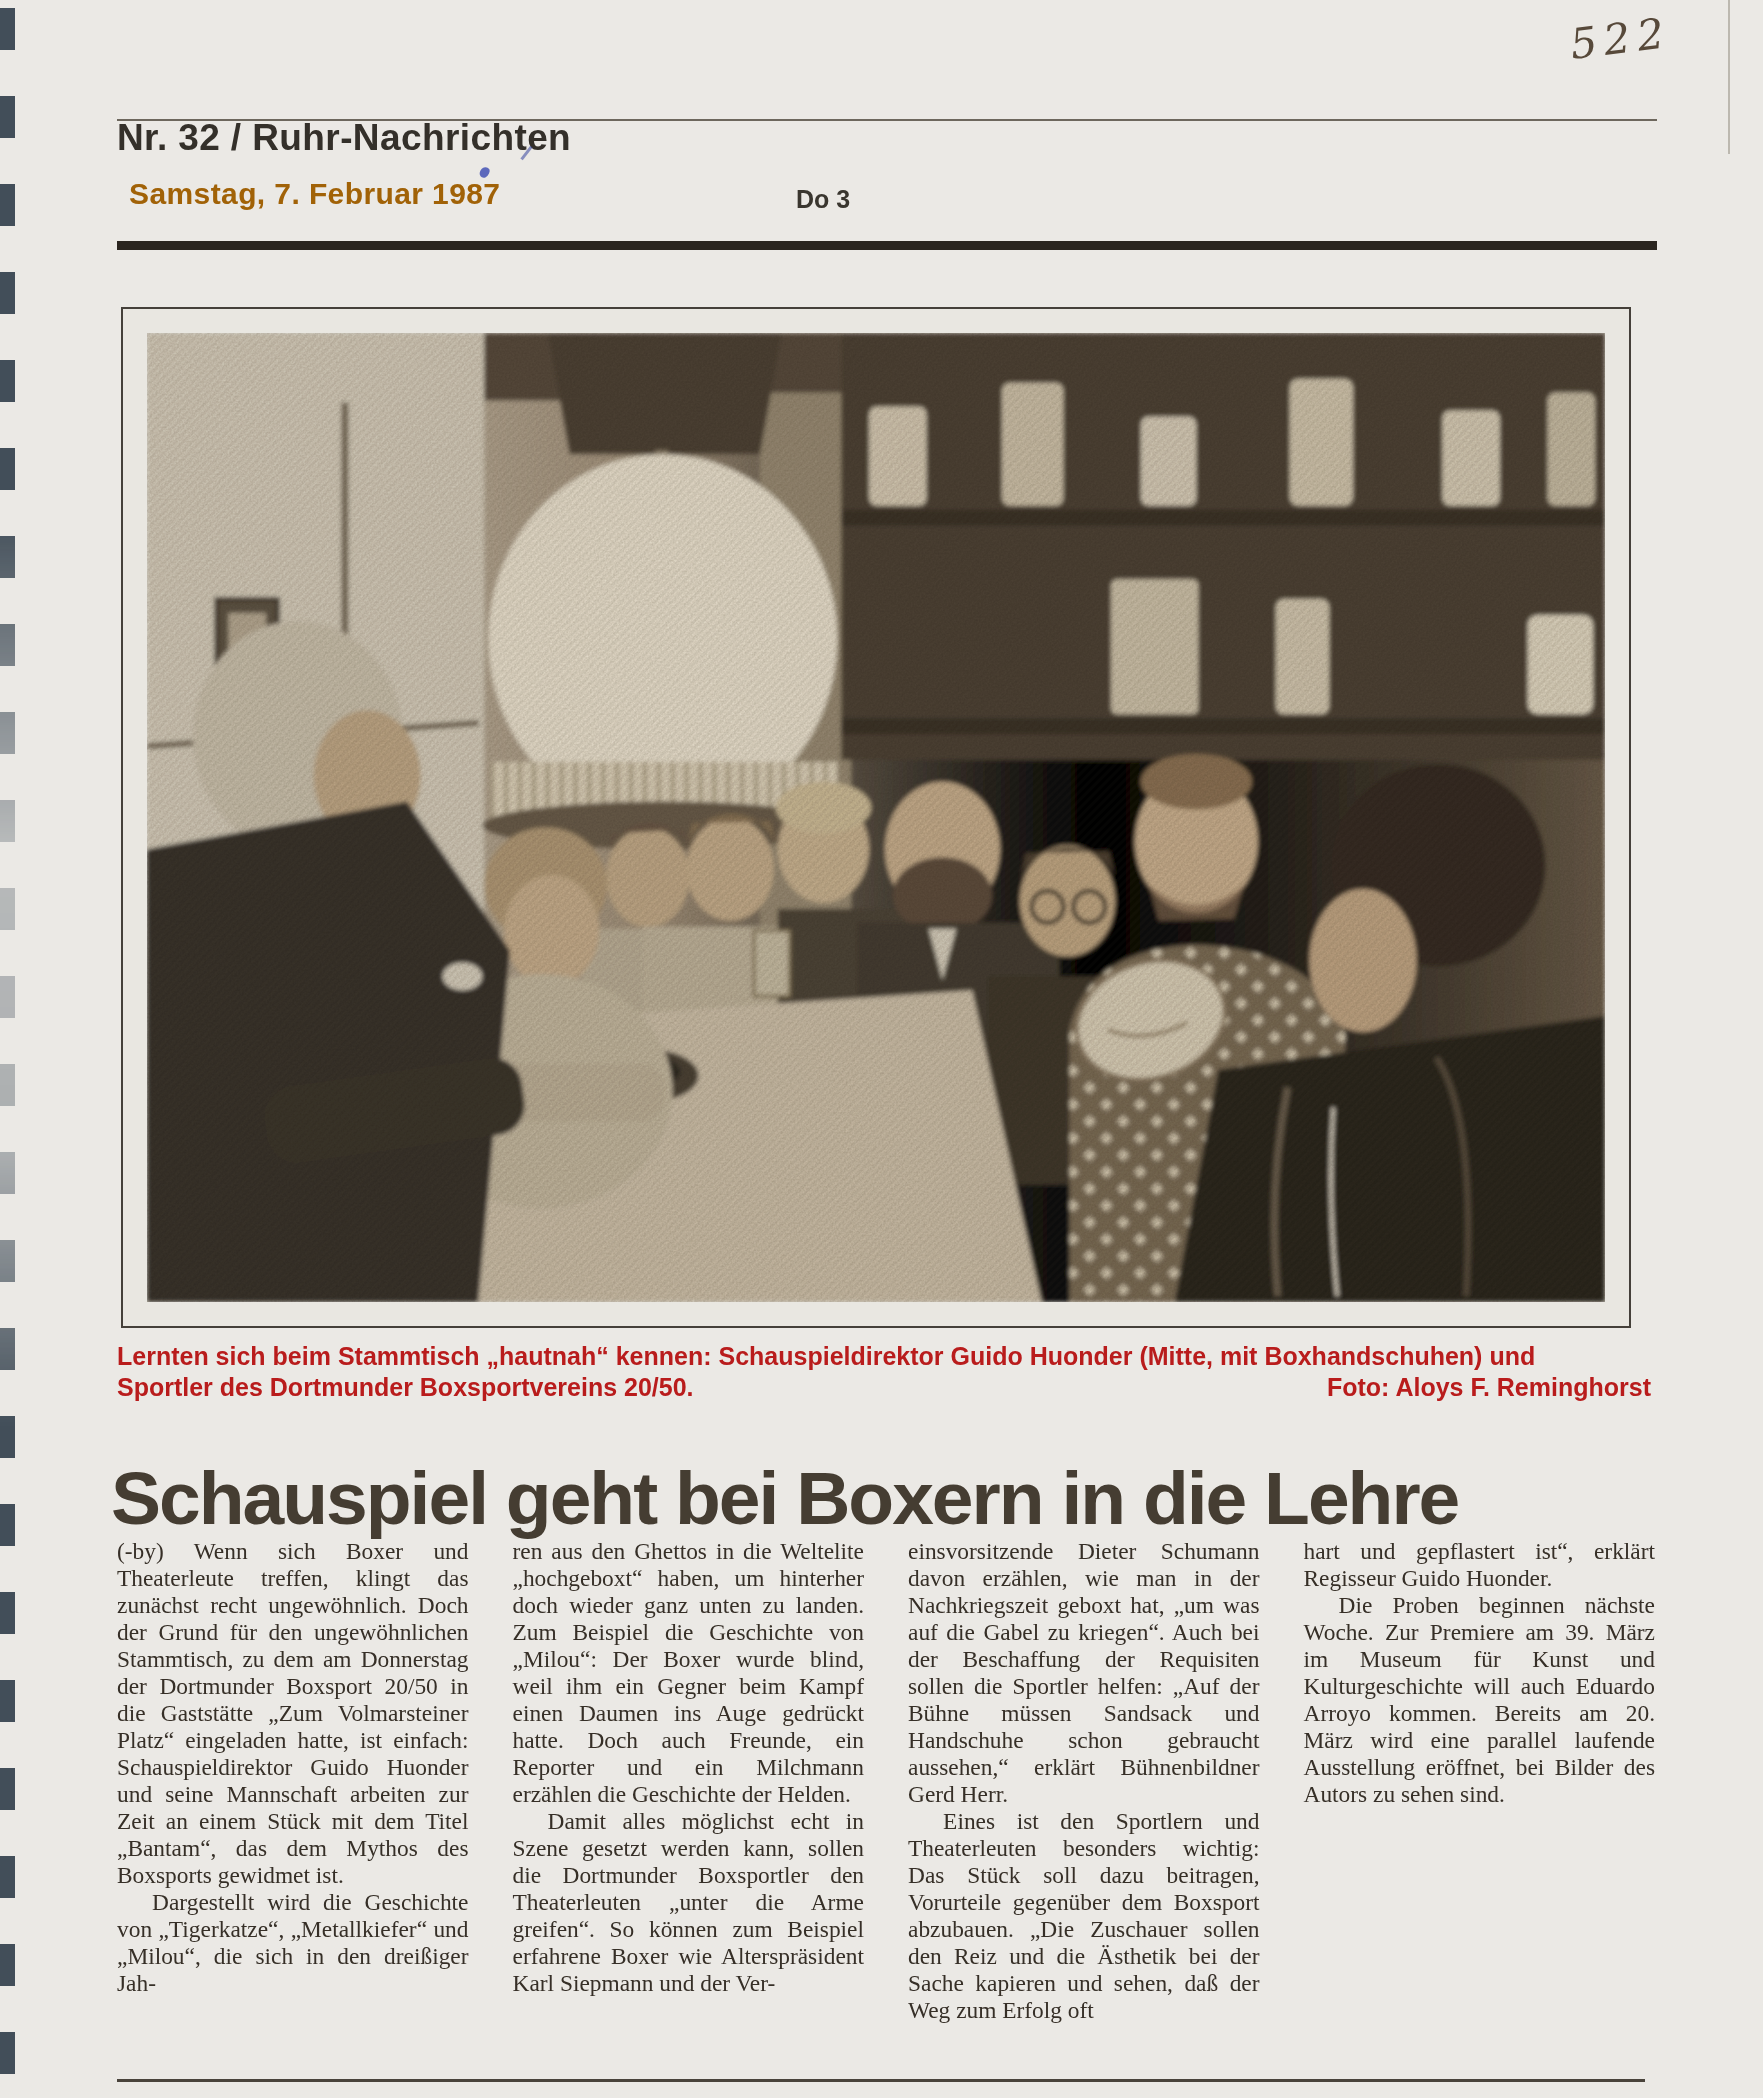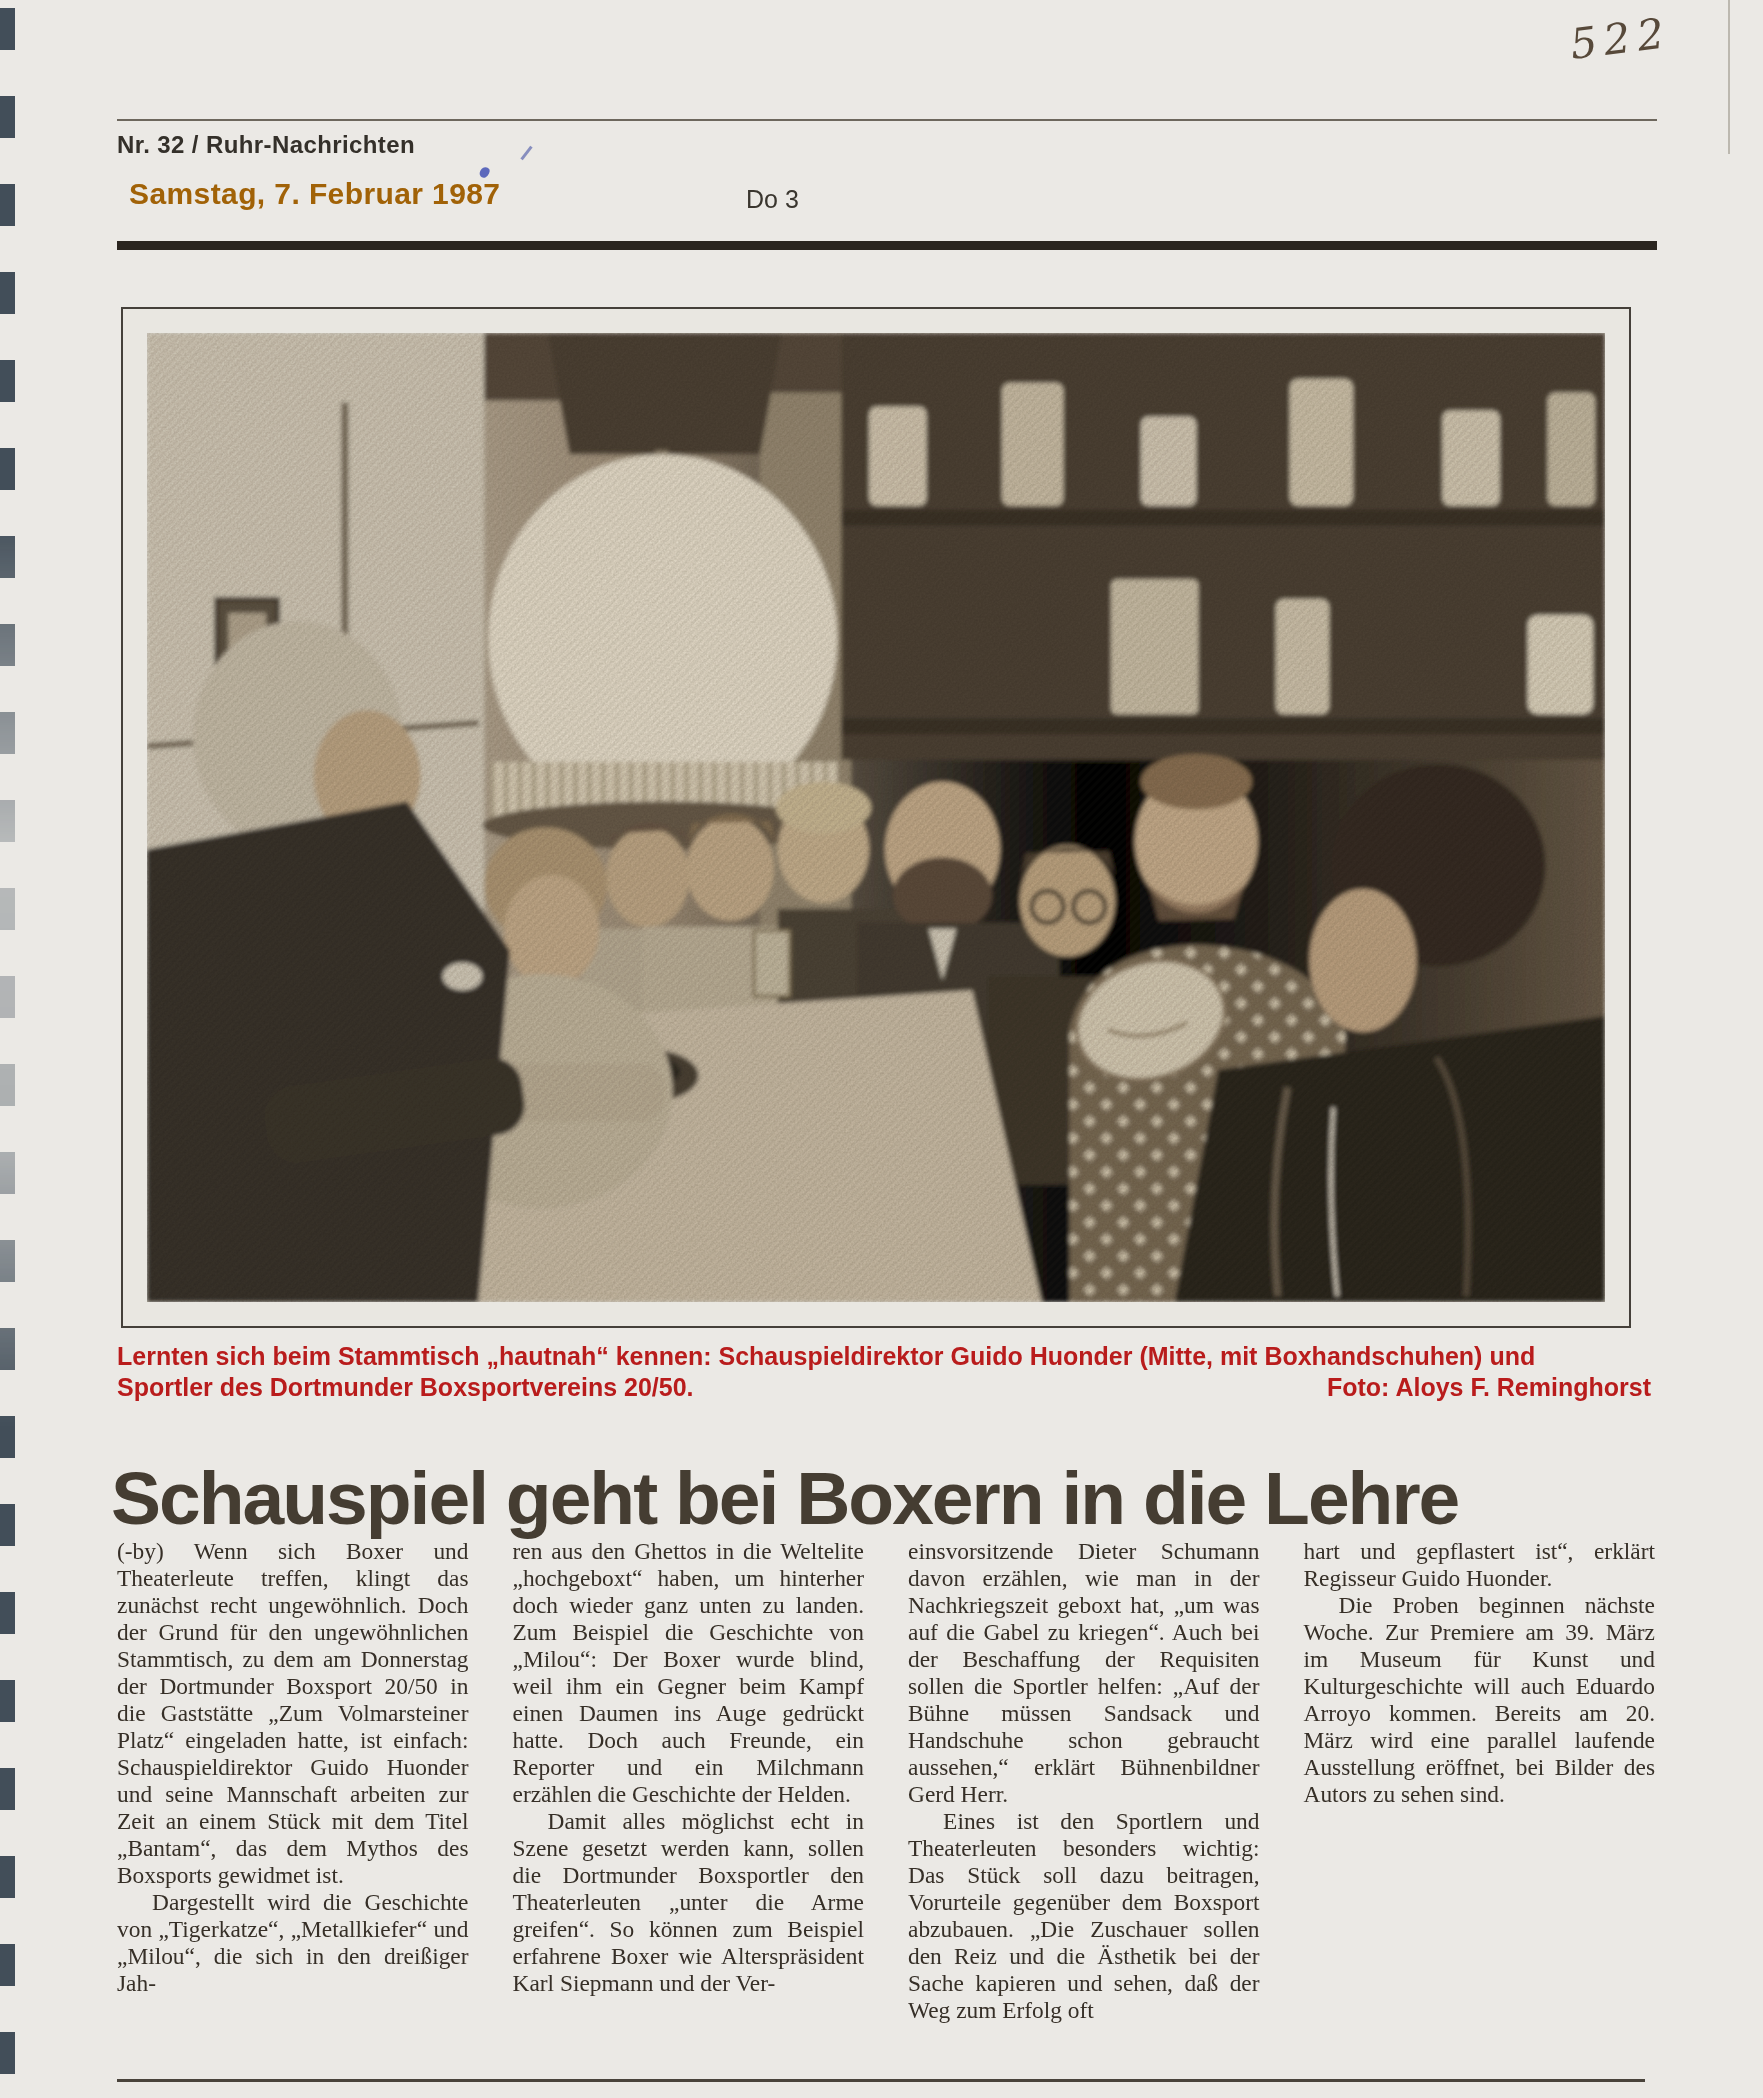--- a/index.html
+++ b/index.html
@@ -16,23 +16,23 @@
     -webkit-mask-image:linear-gradient(to bottom,#000 0%,#000 24%,rgba(0,0,0,.30) 40%,rgba(0,0,0,.38) 55%,#000 68%,#000 100%);
     mask-image:linear-gradient(to bottom,#000 0%,#000 24%,rgba(0,0,0,.30) 40%,rgba(0,0,0,.38) 55%,#000 68%,#000 100%);
   }
   .handwritten{
     position:absolute;left:1570px;top:14px;
     font-family:"DejaVu Serif",serif;font-style:italic;font-size:42px;
     color:#57493a;letter-spacing:7px;transform:rotate(-7deg);
   }
   .page-edge{position:absolute;left:1728px;top:0;width:2px;height:154px;background:#bcb8af;}
   .rule-thin{position:absolute;left:117px;top:119px;width:1540px;height:2px;background:#6d675d;}
-  .masthead-title{position:absolute;left:117px;top:131px;font-weight:700;font-size:24px;letter-spacing:0.4px;color:#34302a;}
+  .masthead-title{position:absolute;left:117px;top:117px;font-weight:700;font-size:37px;letter-spacing:0.4px;color:#34302a;}
   .masthead-date{position:absolute;left:129px;top:177px;font-weight:700;font-size:30px;letter-spacing:0.4px;color:#a16207;}
-  .page-code{position:absolute;left:746px;top:185px;font-weight:400;font-size:25px;color:#3a362f;}
+  .page-code{position:absolute;left:796px;top:185px;font-weight:700;font-size:25px;color:#3a362f;}
   .ink-mark{position:absolute;left:480px;top:167px;width:9px;height:11px;background:#2e3dae;border-radius:50% 40% 55% 45%;opacity:.75;transform:rotate(24deg);}
   .ink-mark2{position:absolute;left:525px;top:145px;width:3px;height:16px;background:#35439f;opacity:.55;transform:rotate(38deg);}
   .rule-thick{position:absolute;left:117px;top:241px;width:1540px;height:9px;background:#2a251f;}
 
   .photo-frame{
     position:absolute;left:121px;top:307px;width:1510px;height:1021px;
     box-sizing:border-box;border:2px solid #45403a;background:#e9e7e1;padding:24px;
   }
   .photo-frame svg{width:100%;height:100%;display:block;}
 

